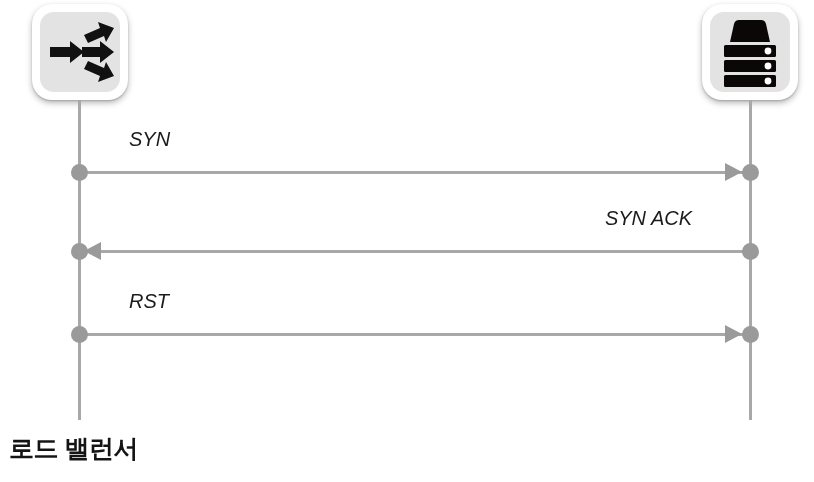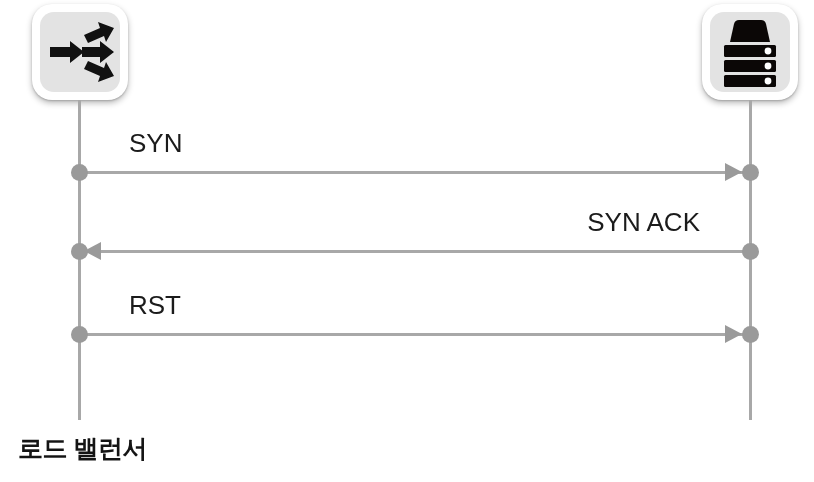--- a/index.html
+++ b/index.html
@@ -58,21 +58,21 @@
 
   
   .actor-label {
     position: absolute;
     font-size: 25px;
     font-weight: bold;
     color: #141414;
     white-space: nowrap;
     letter-spacing: -0.5px;
   }
-  #actor-lb-label { left: 18px; top: 432px; }
+  #actor-lb-label { left: 9px; top: 432px; }
   #actor-server-label { left: 722px; top: 432px; }
 
   
   .message-row {
     position: absolute;
     left: 0;
     width: 814px;
     height: 0;
   }
   .message-line {
@@ -106,27 +106,28 @@
     left: 725px;
     border-left: 17px solid #9a9a9a;
   }
   .arrowhead.to-left {
     left: 84px;
     border-right: 17px solid #9a9a9a;
   }
 
   .message-label {
     position: absolute;
-    font-size: 26px;
+    font-size: 20px;
     color: #1b1b1b;
     white-space: nowrap;
     top: -44px;
+    font-style: italic;
   }
   .message-label.align-left  { left: 129px; }
-  .message-label.align-right { right: 114px; }
+  .message-label.align-right { right: 122px; }
 
   #message-syn     { top: 172px; }
   #message-synack  { top: 251px; }
   #message-rst     { top: 334px; }
 </style>
 </head>
 <body>
 
 <div id="diagram-root">
 

